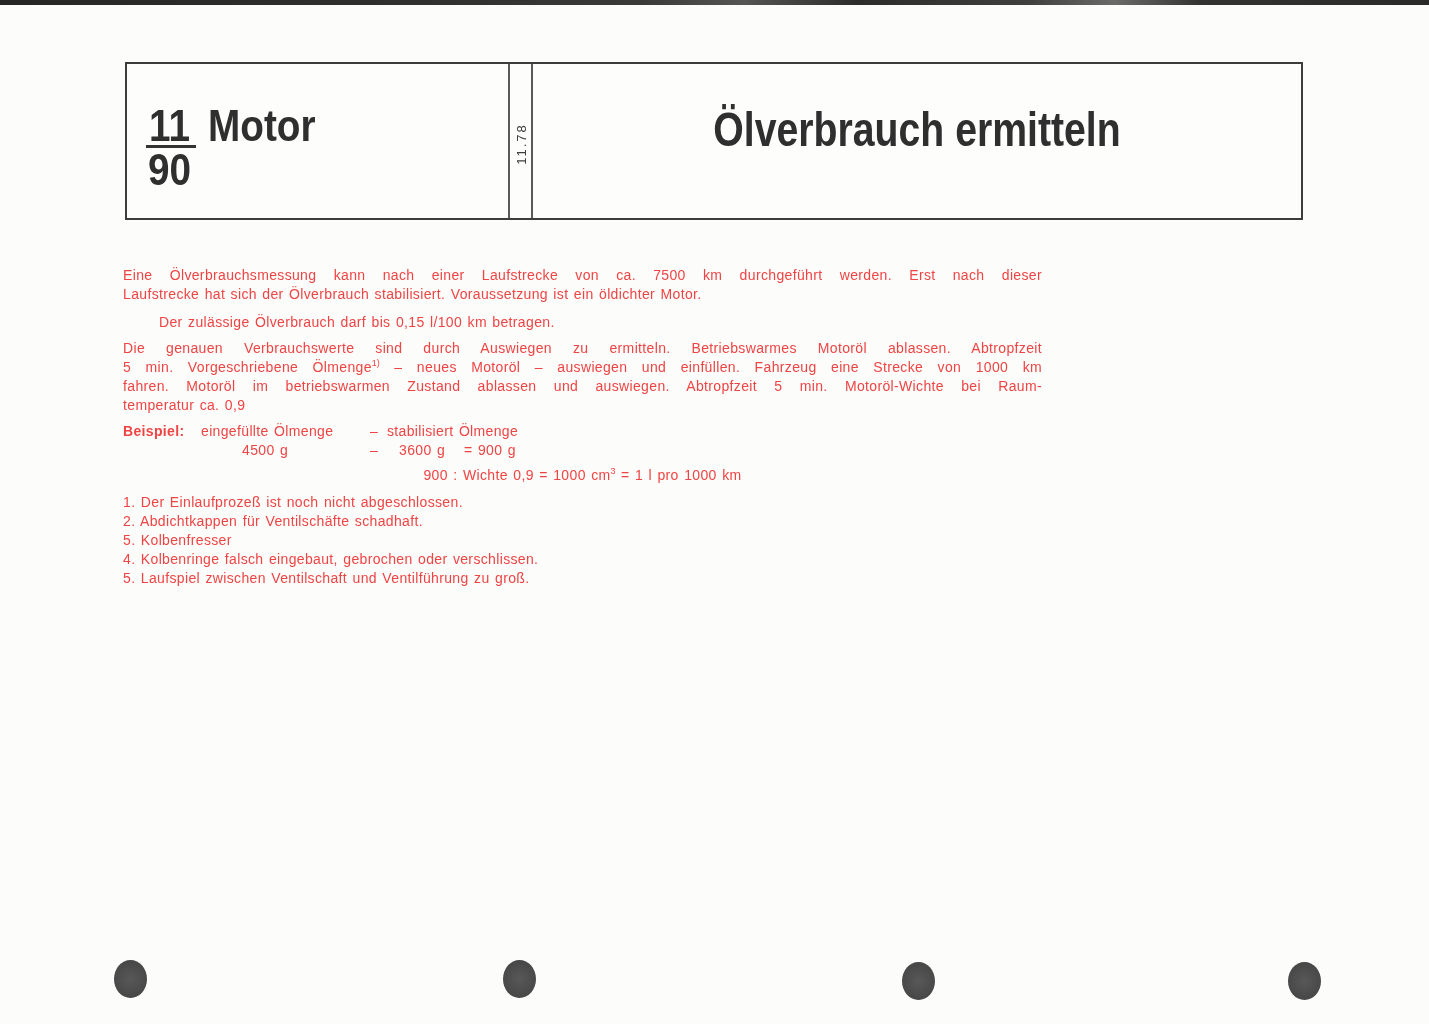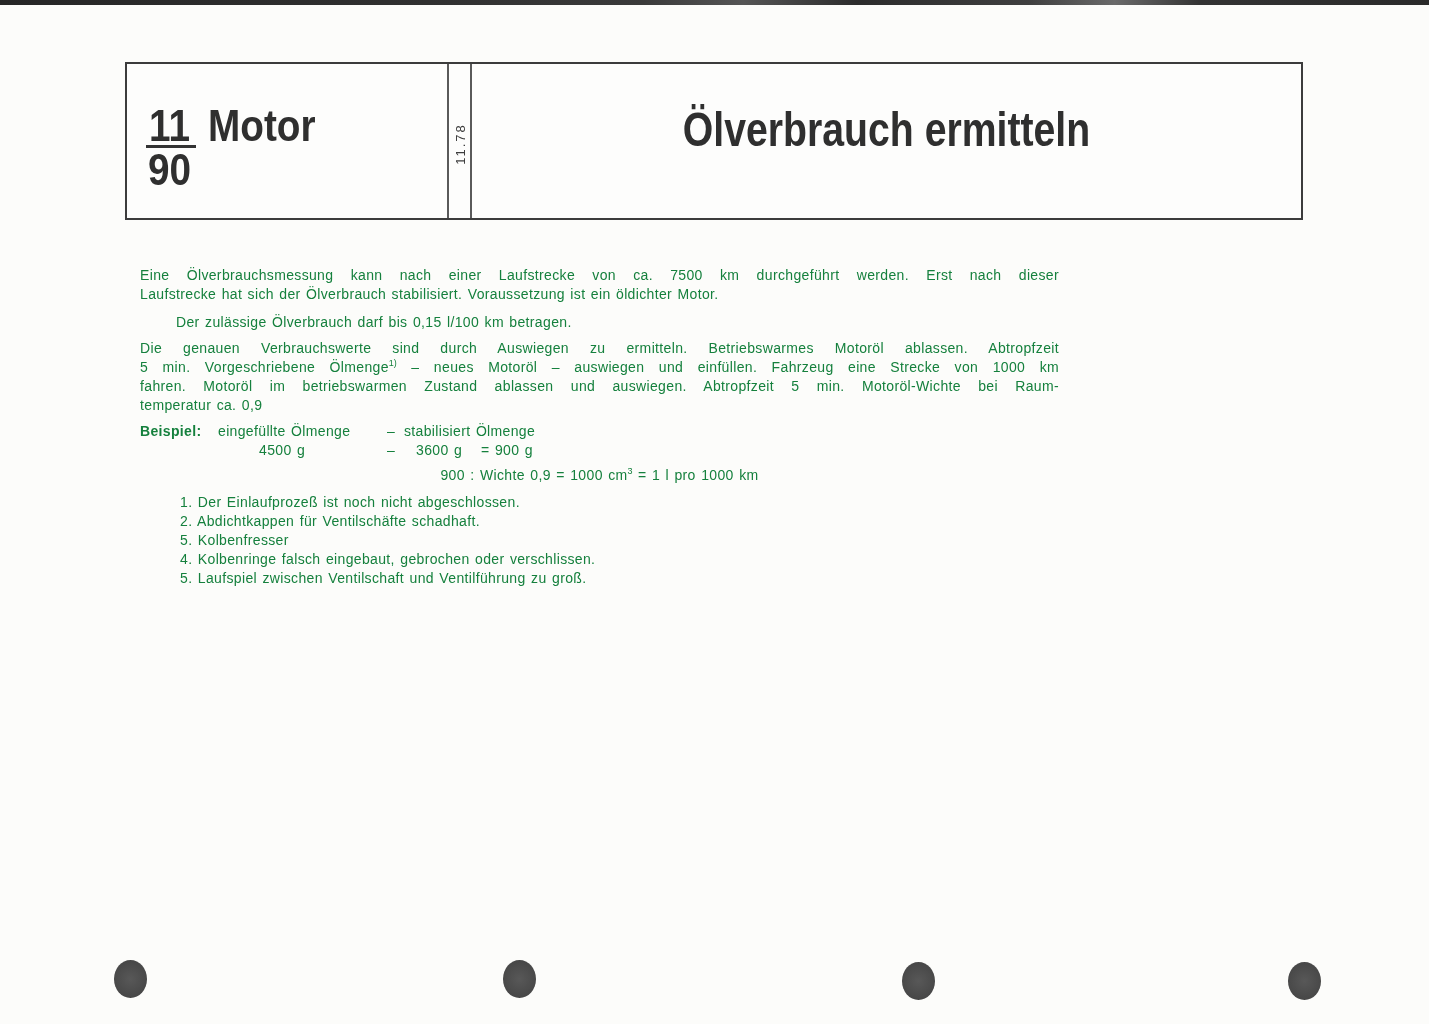--- a/index.html
+++ b/index.html
@@ -28,21 +28,21 @@
   .header-box {
     position: absolute;
     left: 125px; top: 62px;
     width: 1178px; height: 158px;
     border: 2px solid #3c3c3c;
     box-sizing: border-box;
     display: flex;
     background: #fdfdfc;
     color: #2f2f2f;
   }
-  .header-left { width: 320px; position: relative; }
+  .header-left { width: 381px; position: relative; }
   .hdr-big {
     font-weight: bold;
     font-size: 44px;
     line-height: 44px;
     letter-spacing: 0px;
     transform: scaleX(0.88);
     transform-origin: left top;
     position: absolute;
     white-space: nowrap;
   }
@@ -77,42 +77,42 @@
     font-size: 49px;
     line-height: 49px;
     transform: scaleX(0.80);
     transform-origin: center top;
     white-space: nowrap;
   }
 
   
   .content {
     position: absolute;
-    left: 140px; top: 266px;
+    left: 123px; top: 266px;
     width: 919px;
     font-size: 14px;
     line-height: 19px;
     letter-spacing: 0.35px;
     word-spacing: 1.2px;
-    color: #15803d;
+    color: #ef4444;
   }
   .content div { min-height: 19px; }
   .jline { text-align: justify; text-align-last: justify; }
   .p2 { margin-top: 9px; margin-left: 36px; }
   .p3 { margin-top: 7px; }
   sup { font-size: 9px; line-height: 0; vertical-align: super; letter-spacing: 0; }
 
   .example { margin-top: 7px; text-align: center; }
   .ex-line { position: relative; height: 19px; }
   .ex-pos { position: absolute; top: 0; white-space: nowrap; }
   .bold { font-weight: bold; }
 
   .formula { margin-top: 6px; text-align: center; }
   .causes-heading { margin-top: 18px; }
-  .causes { margin-top: 8px; margin-left: 40px; }
+  .causes { margin-top: 8px; }
 
   
   .hole {
     position: absolute;
     width: 33px; height: 38px;
     border-radius: 50%;
     background: radial-gradient(circle, #585858 0%, #4a4a4a 60%, #414141 100%);
   }
   .hole-1 { left: 114px; top: 960px; }
   .hole-2 { left: 503px; top: 960px; }

